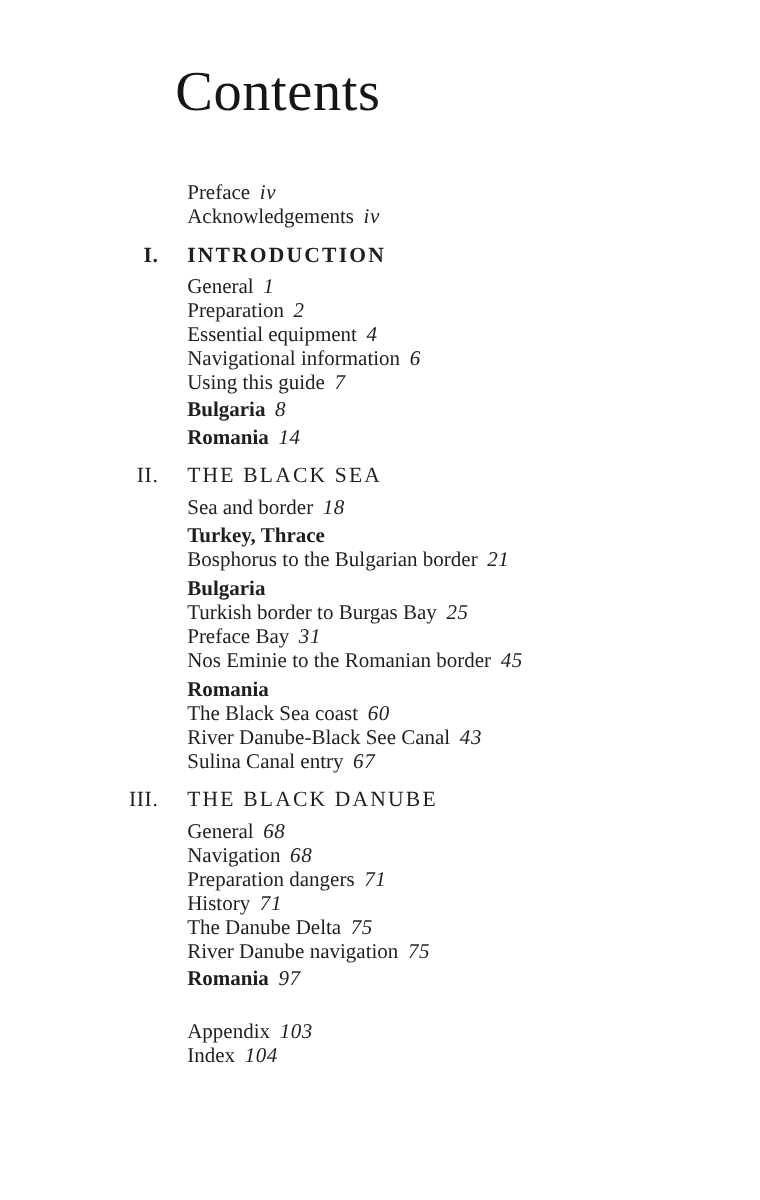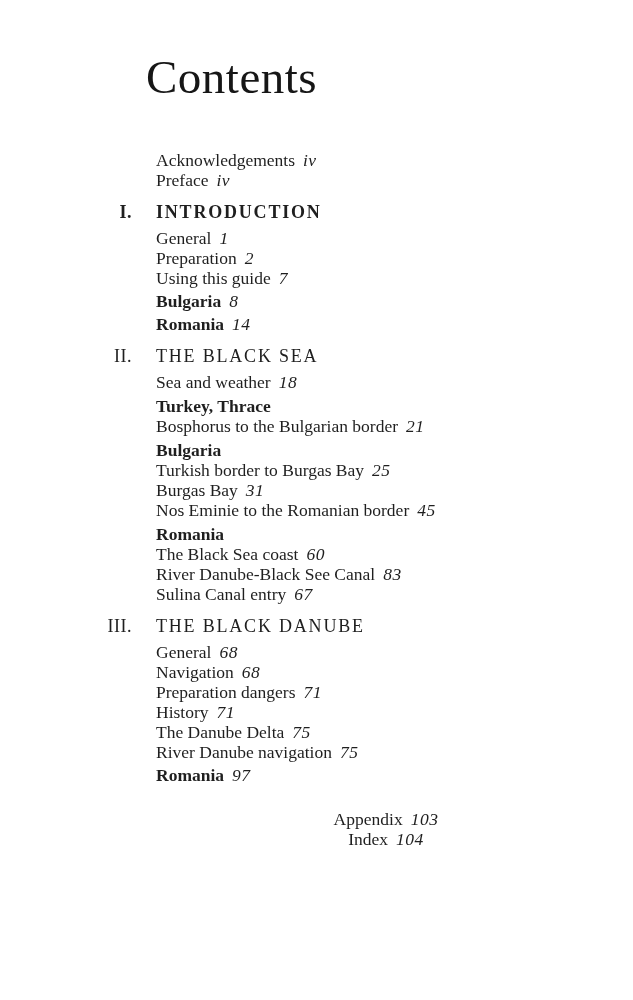--- a/index.html
+++ b/index.html
@@ -47,56 +47,58 @@
   }
   .section-heading.hbold { font-weight: 700; }
   .numeral {
     position: absolute;
     left: -62px;
     width: 38px;
     text-align: right;
     letter-spacing: 0.5px;
   }
   .front-matter { margin-bottom: 0; }
-  .back-matter { margin-top: 24px; text-align: center; }
+  .back-matter { margin-top: 24px; }
 </style>
 </head>
 <body>
 
 <div class="page">
   <h1 class="title">Contents</h1>
   <div class="toc">
     <div id="front-matter" class="front-matter">
+        <div class="entry"><span class="lbl">Preface</span><span class="pg">iv</span></div>
         <div class="entry"><span class="lbl">Acknowledgements</span><span class="pg">iv</span></div>
-        <div class="entry"><span class="lbl">Preface</span><span class="pg">iv</span></div>
       </div>
     <div id="sections">
         <div class="section">
           <div class="section-heading hbold"><span class="numeral">I.</span><span>INTRODUCTION</span></div>
           <div>
             <div class="entry"><span class="lbl">General</span><span class="pg">1</span></div>
             <div class="entry"><span class="lbl">Preparation</span><span class="pg">2</span></div>
+            <div class="entry"><span class="lbl">Essential equipment</span><span class="pg">4</span></div>
+            <div class="entry"><span class="lbl">Navigational information</span><span class="pg">6</span></div>
             <div class="entry"><span class="lbl">Using this guide</span><span class="pg">7</span></div>
             <div class="entry bold bold-paged"><span class="lbl">Bulgaria</span><span class="pg">8</span></div>
             <div class="entry bold bold-paged"><span class="lbl">Romania</span><span class="pg">14</span></div>
           </div>
         </div>
         <div class="section">
           <div class="section-heading"><span class="numeral">II.</span><span>THE BLACK SEA</span></div>
           <div>
-            <div class="entry"><span class="lbl">Sea and weather</span><span class="pg">18</span></div>
+            <div class="entry"><span class="lbl">Sea and border</span><span class="pg">18</span></div>
             <div class="entry bold group"><span class="lbl">Turkey, Thrace</span></div>
             <div class="entry"><span class="lbl">Bosphorus to the Bulgarian border</span><span class="pg">21</span></div>
             <div class="entry bold group"><span class="lbl">Bulgaria</span></div>
             <div class="entry"><span class="lbl">Turkish border to Burgas Bay</span><span class="pg">25</span></div>
-            <div class="entry"><span class="lbl">Burgas Bay</span><span class="pg">31</span></div>
+            <div class="entry"><span class="lbl">Preface Bay</span><span class="pg">31</span></div>
             <div class="entry"><span class="lbl">Nos Eminie to the Romanian border</span><span class="pg">45</span></div>
             <div class="entry bold group"><span class="lbl">Romania</span></div>
             <div class="entry"><span class="lbl">The Black Sea coast</span><span class="pg">60</span></div>
-            <div class="entry"><span class="lbl">River Danube-Black See Canal</span><span class="pg">83</span></div>
+            <div class="entry"><span class="lbl">River Danube-Black See Canal</span><span class="pg">43</span></div>
             <div class="entry"><span class="lbl">Sulina Canal entry</span><span class="pg">67</span></div>
           </div>
         </div>
         <div class="section">
           <div class="section-heading"><span class="numeral">III.</span><span>THE BLACK DANUBE</span></div>
           <div>
             <div class="entry"><span class="lbl">General</span><span class="pg">68</span></div>
             <div class="entry"><span class="lbl">Navigation</span><span class="pg">68</span></div>
             <div class="entry"><span class="lbl">Preparation dangers</span><span class="pg">71</span></div>
             <div class="entry"><span class="lbl">History</span><span class="pg">71</span></div>

